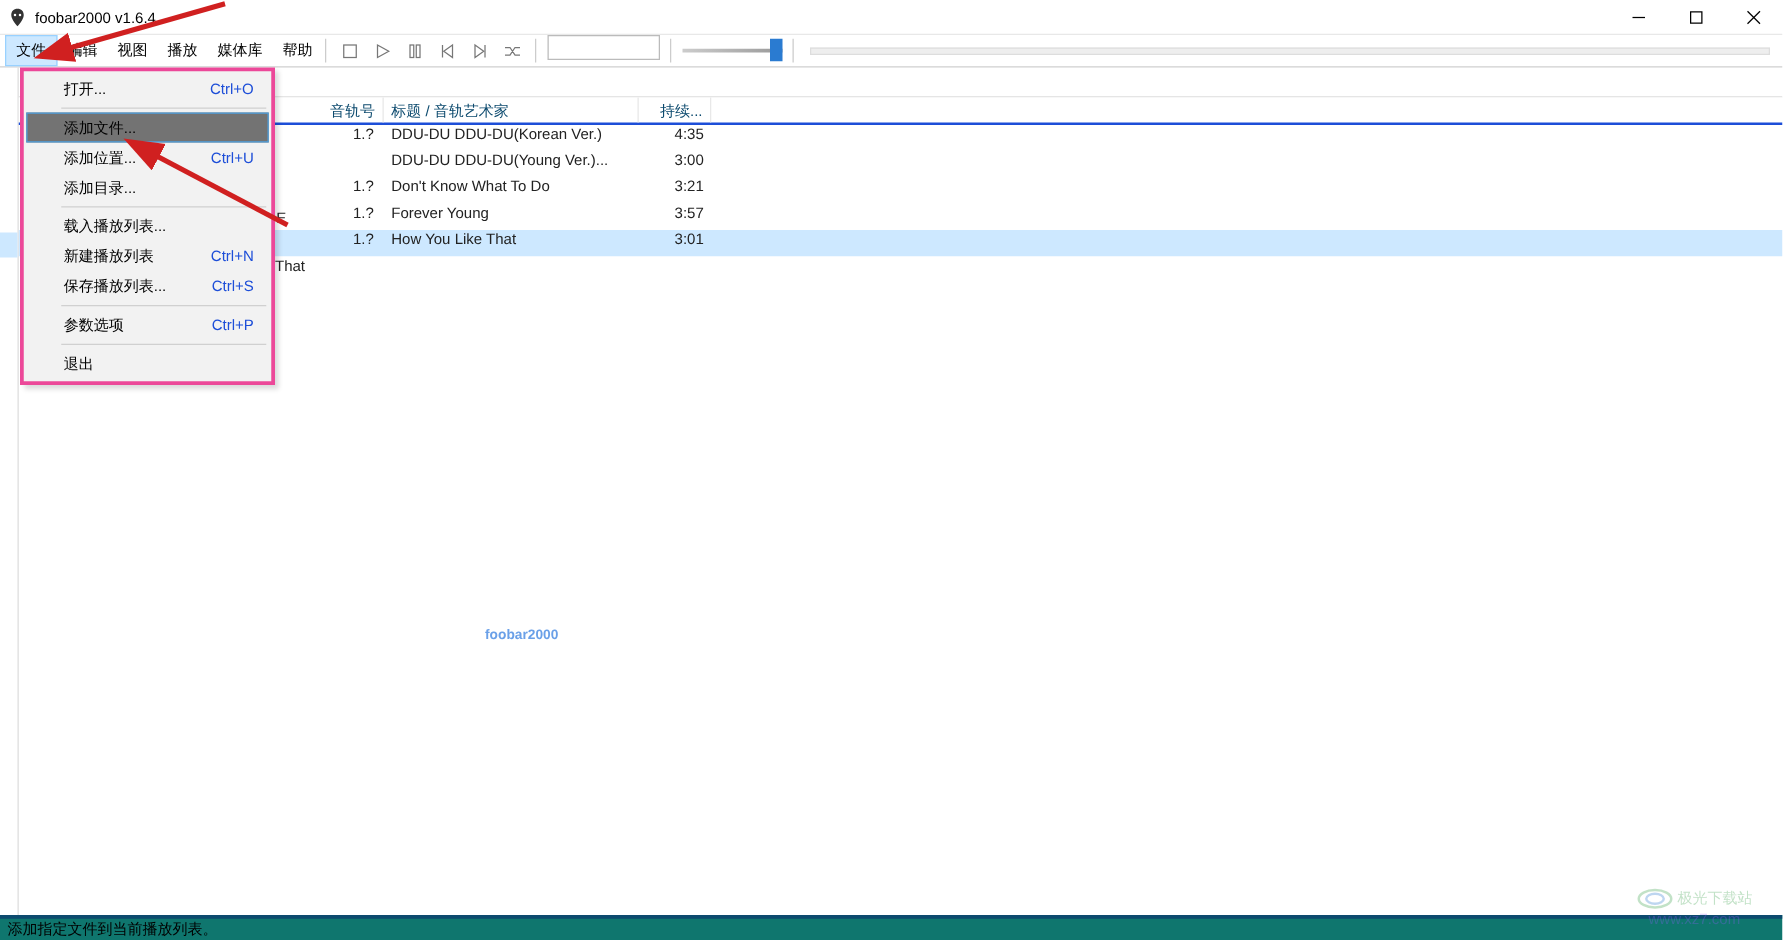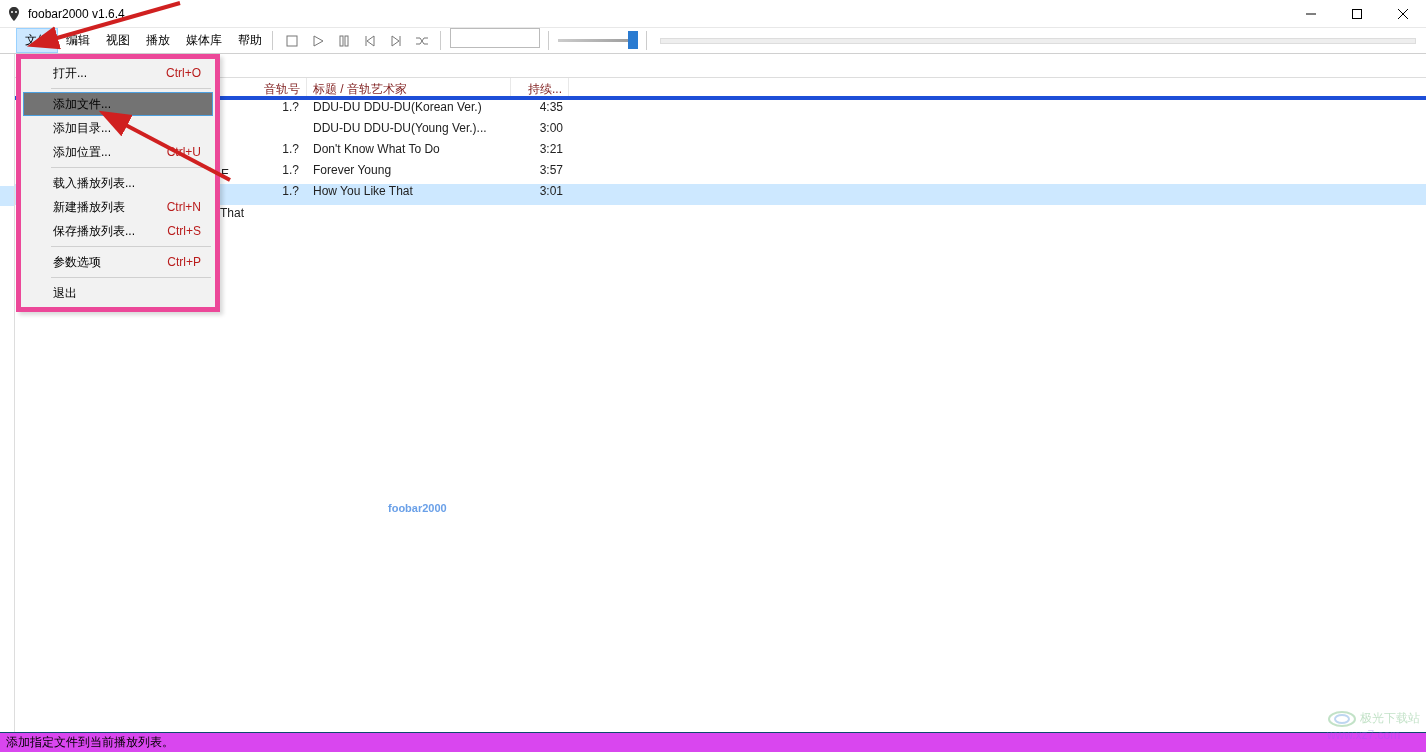--- a/index.html
+++ b/index.html
@@ -6,72 +6,72 @@
 body { background: #fff; width: 1426px; height: 752px; overflow: hidden; position: relative; user-select: none; }
 
 
 .titlebar { height: 28px; display: flex; align-items: center; border-bottom: 1px solid #e8e8e8; padding-left: 6px; }
 .titlebar .app-icon { width: 16px; height: 16px; margin-right: 6px; display: inline-flex; align-items: center; justify-content: center; }
 .titlebar .title-text { font-size: 12px; color: #000; }
 .window-controls { margin-left: auto; display: flex; }
 .window-controls .wc { width: 46px; height: 28px; display: flex; align-items: center; justify-content: center; color: #000; }
 
 
-.menubar { height: 26px; display: flex; align-items: stretch; border-bottom: 1px solid #d0d0d0; padding-left: 16px; background: #fff; }
+.menubar { height: 26px; display: flex; align-items: stretch; border-bottom: 1px solid #d0d0d0; padding-left: 4px; background: #fff; }
 .menubar .menu-item { padding: 0 8px; display: flex; align-items: center; color: #000; font-size: 12px; }
 .menubar .menu-item.active { background: #cde8ff; border: 1px solid #99d1ff; }
 .menubar .sep { width: 2px; margin: 3px 2px; border-left: 1px solid #ccc; }
 
 
 .toolbar-icons { display: flex; align-items: center; gap: 10px; padding: 0 8px; color: #666; }
 .toolbar-icons .tb { width: 16px; height: 16px; display: inline-flex; align-items: center; justify-content: center; }
 
 .order-box { width: 90px; height: 20px; border: 1px solid #bbb; margin: 0 6px; }
 
 .volume-area { display: flex; align-items:center; width: 80px; margin: 0 6px; position:relative;}
 .volume-line { height: 3px; flex:1; background: linear-gradient(to right, #ccc, #999); position:relative;}
 .volume-thumb { width: 10px; height: 18px; background: #2a7bd1; position:absolute; right:0; top:-8px;}
 
 .seek-area { flex: 1; display:flex; align-items:center; padding: 0 10px;}
 .seek-track { height: 6px; flex:1; background: #eee; border:1px solid #ddd;}
 
 
-.dropdown { position: absolute; left: 16px; top: 54px; width: 204px; background: #f2f2f2; border: 5px solid #ec4899; box-shadow: 3px 3px 4px rgba(0,0,0,0.15); z-index: 50; padding: 2px; }
+.dropdown { position: absolute; left: 16px; top: 54px; width: 204px; background: #f2f2f2; border: 3px solid #ec4899; box-shadow: 3px 3px 4px rgba(0,0,0,0.15); z-index: 50; padding: 2px; }
 .dropdown .dd-item { height: 24px; display:flex; align-items:center; padding-left: 30px; position:relative; font-size:12px; color:#000;}
-.dropdown .dd-item .shortcut { margin-left:auto; padding-right:12px; color:#b91c1c; }
+.dropdown .dd-item .shortcut { margin-left:auto; padding-right:12px; color:#1d4ed8; }
 .dropdown .dd-item.hover { background: #737373; border:1px solid #4da0e0; padding-left:29px;}
 .dropdown .dd-sep { height: 1px; background:#d0d0d0; margin: 3px 2px 3px 28px;}
 
 
 .content { position:absolute; top:54px; left:0; right:0; bottom:20px; display:flex;}
 .sidebar { width: 15px; border-right: 1px solid #ddd; }
 .sidebar .selected-row { height: 20px; background:#cde8ff;}
 .main { flex:1; display:flex; flex-direction:column; position:relative;}
 .tabrow { height: 24px; border-bottom: 1px solid #ddd; padding-left:220px;}
 
 
-.tbl-head { height: 22px; display:flex; border-bottom: 4px solid #1d4ed8; background:#fff; font-size:12px; color:#7f1d1d;}
+.tbl-head { height: 22px; display:flex; border-bottom: 2px solid #1d4ed8; background:#fff; font-size:12px; color:#0c4a6e;}
 .tbl-head .col { padding: 3px 6px; border-right: 1px solid #e8e8e8; }
 .col-idx { width: 54px; text-align:right; margin-left:238px;}
 .col-title { flex:0 0 204px; }
 .col-dur { width: 58px; text-align:right;}
 
 .tbl-body .row { height: 21px; display:flex; font-size:12px; color:#222;}
 .tbl-body .row .c-idx { width:54px; text-align:right; padding-right:8px; margin-left:238px;}
 .tbl-body .row .c-title { flex:0 0 204px; padding-left:6px; white-space:nowrap; overflow:hidden; text-overflow:ellipsis;}
 .tbl-body .row .c-dur { width:58px; text-align:right; padding-right:6px;}
 .tbl-body .row.sel { background:#cde8ff;}
 .peek-text { position:absolute; color:#222; font-size:12px;}
 
 
 .center-mark { position:absolute; left:388px; top:502px; color:#6aa0e8; font-weight:bold; font-size:11px; }
 
 
-.statusbar { position:absolute; bottom:0; left:0; right:0; height:20px; border-top:1px solid #0c4a6e; background:#d946ef; padding:2px 6px; font-size:12px; display:flex; align-items:center;}
-.wm-right{position:absolute; right:6px; bottom:10px; opacity:.3; font-size:11px; color:#3aa04a; text-align:left;}
+.statusbar { position:absolute; bottom:0; left:0; right:0; height:20px; border-top:3px solid #0c4a6e; background:#0f766e; padding:2px 6px; font-size:12px; display:flex; align-items:center;}
+.wm-right{position:absolute; right:24px; bottom:10px; opacity:.3; font-size:11px; color:#3aa04a; text-align:center;}
 
 
 .arrow { position:absolute; z-index:60; pointer-events:none;}
 svg { overflow:visible;}
 </style>
 </head>
 <body>
 
 <div class="titlebar">
   <span class="app-icon">
@@ -205,25 +205,25 @@
 <div class="dropdown">
   <div class="dd-item">
       <span>打开...</span>
       <span class="shortcut">Ctrl+O</span>
     </div>
   <div class="dd-sep"></div>
   <div class="dd-item hover">
       <span>添加文件...</span>
     </div>
   <div class="dd-item">
-      <span>添加目录...</span>
-    </div>
-  <div class="dd-item">
       <span>添加位置...</span>
       <span class="shortcut">Ctrl+U</span>
+    </div>
+  <div class="dd-item">
+      <span>添加目录...</span>
     </div>
   <div class="dd-sep"></div>
   <div class="dd-item">
       <span>载入播放列表...</span>
     </div>
   <div class="dd-item">
       <span>新建播放列表</span>
       <span class="shortcut">Ctrl+N</span>
     </div>
   <div class="dd-item">

